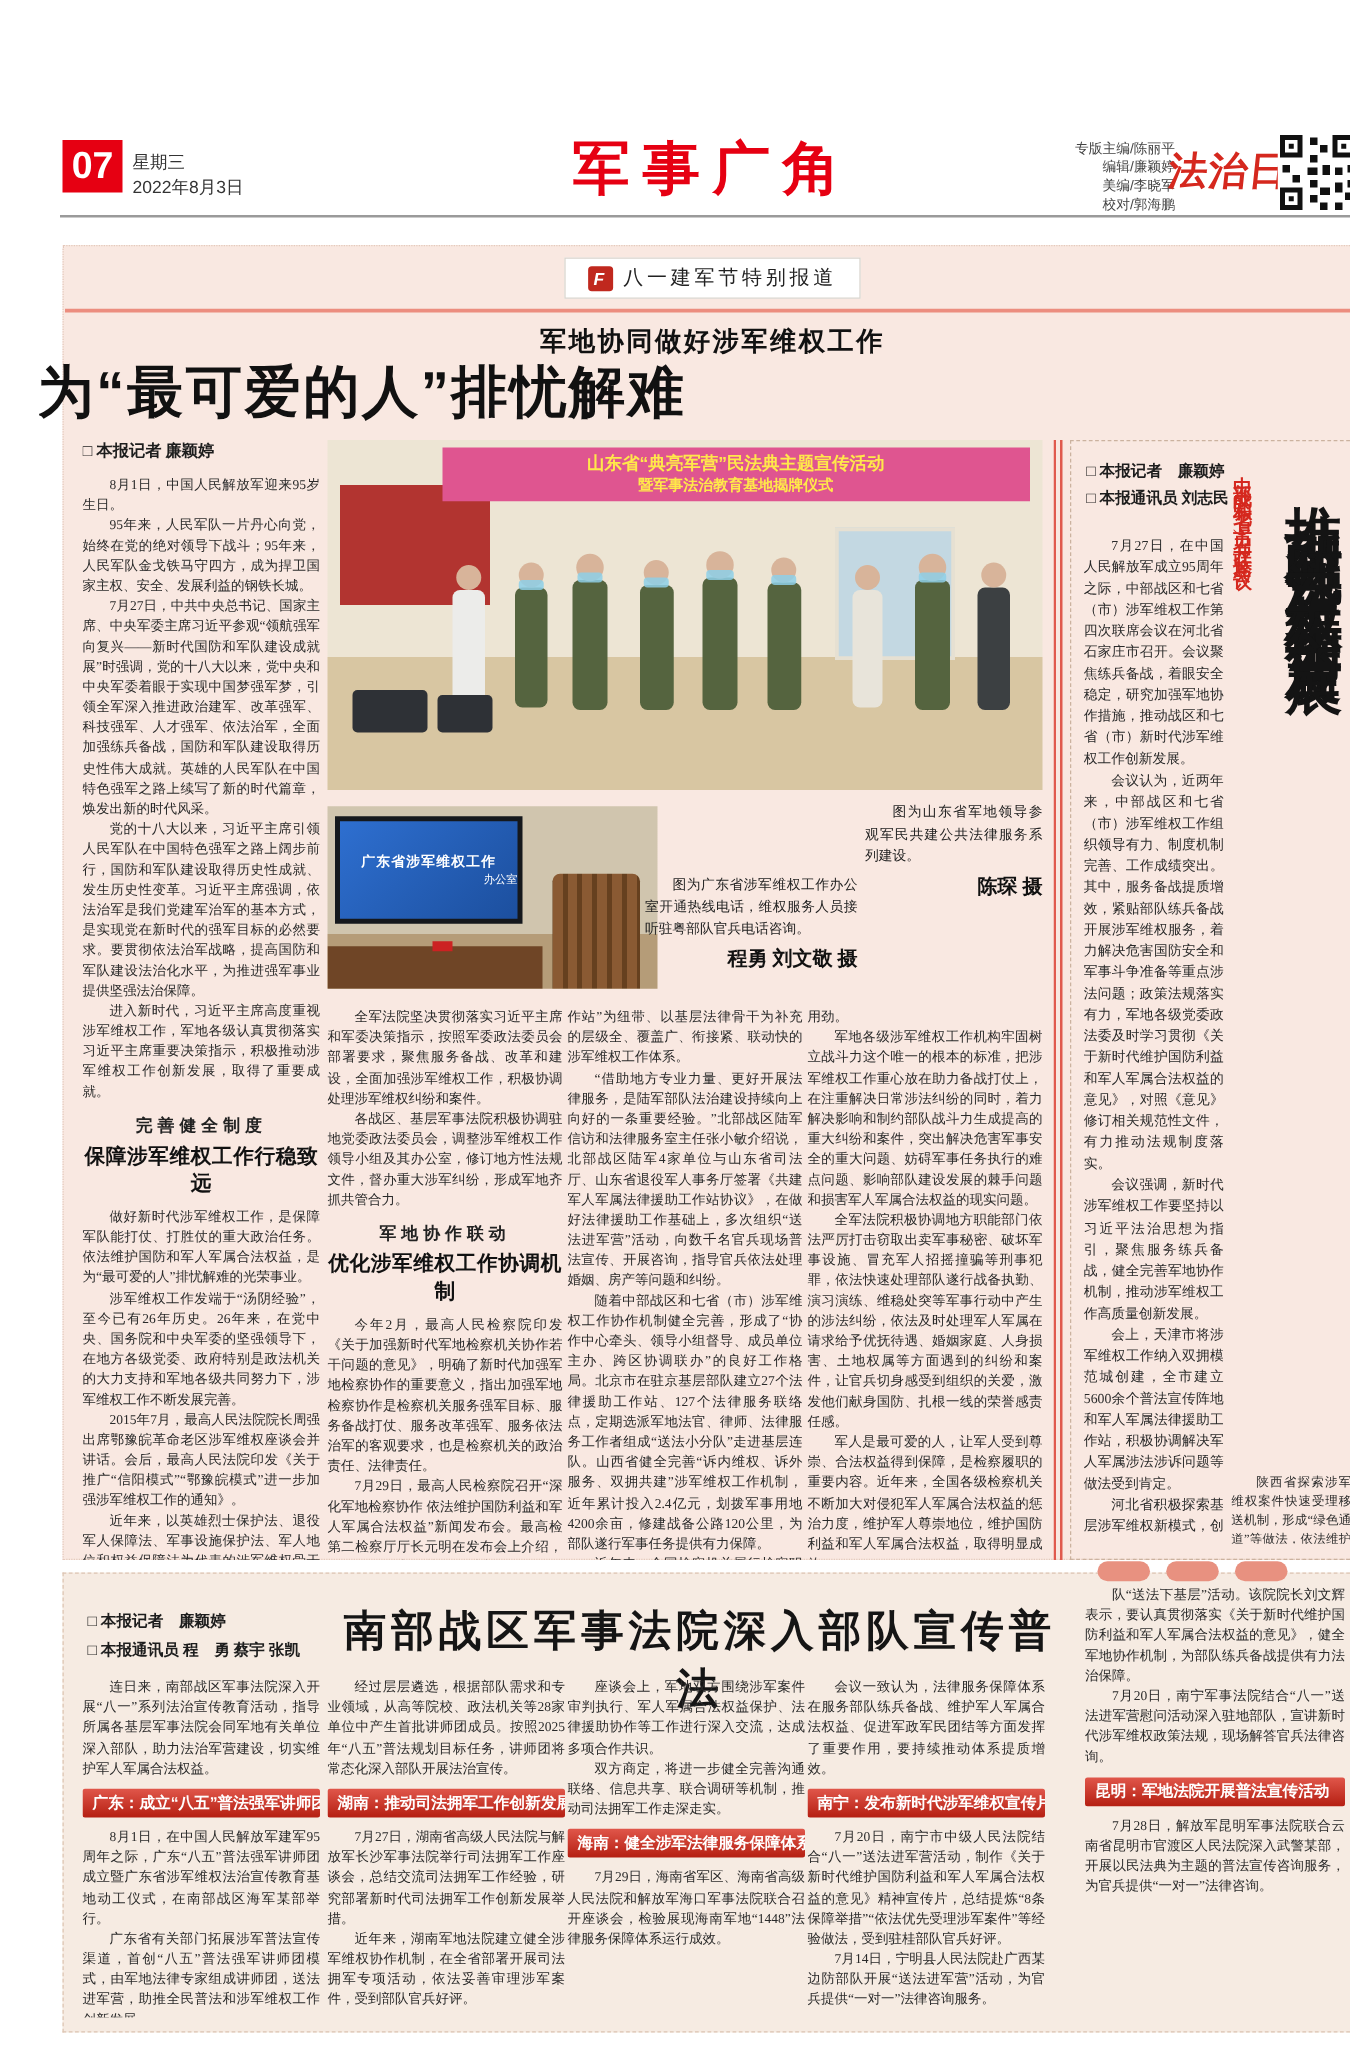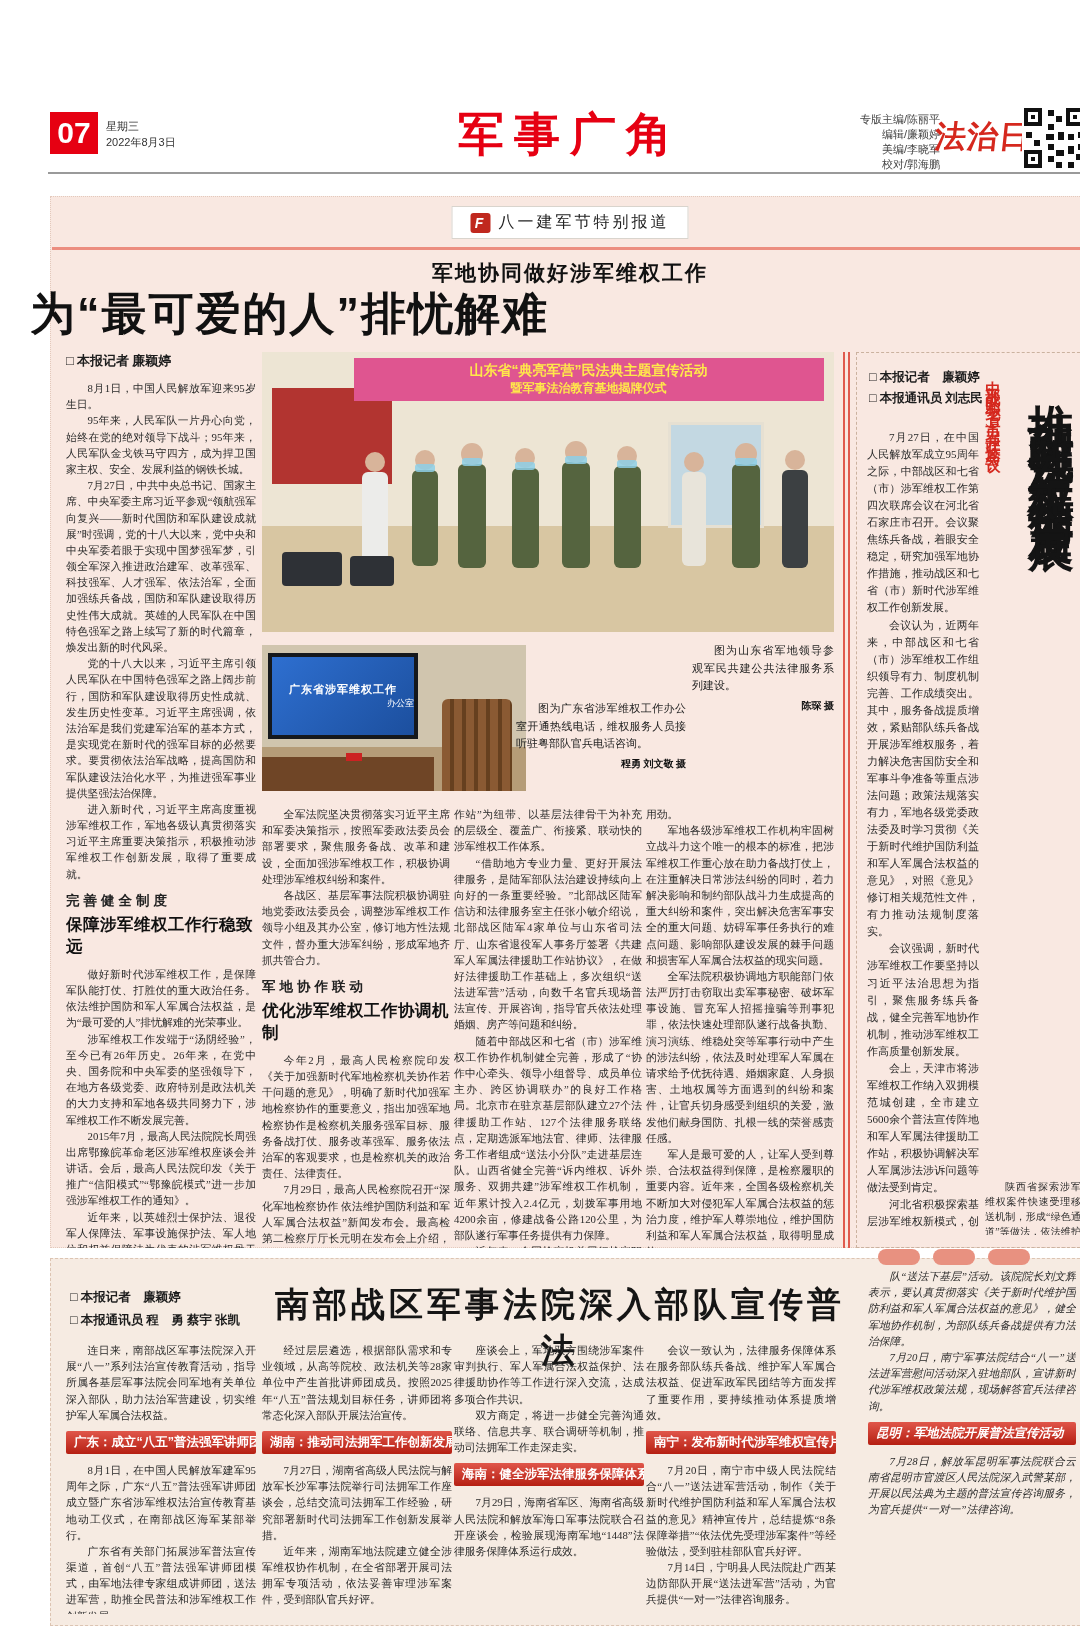--- a/index.html
+++ b/index.html
@@ -2,21 +2,21 @@
 <html><head>
 <meta charset="utf-8">
 <style>
   html,body{margin:0;padding:0;background:#ffffff;}
   #page{position:relative;width:1080px;height:1641px;background:#ffffff;overflow:hidden;
         font-family:"Liberation Sans","DejaVu Sans",sans-serif;color:#1d1d1d;margin-left:30px;}
   .abs{position:absolute;}
   
   .pagenum{left:20px;top:112px;width:48px;height:42px;background:#e60012;color:#fff;
            font-weight:bold;font-size:30px;text-align:center;line-height:42px;}
-  .dateblock{left:76px;top:119px;font-size:11px;color:#333;line-height:1.45;}
+  .dateblock{left:76px;top:119px;font-size:14px;color:#333;line-height:1.45;}
   .secttitle{left:0;top:104px;width:1080px;text-align:center;color:#e60012;
              font-size:46px;font-weight:bold;letter-spacing:10px;}
   .editors{left:760px;top:112px;width:150px;text-align:right;font-size:11px;color:#444;line-height:1.35;}
   .masthead{left:905px;top:116px;font-size:31px;color:#d5281e;font-weight:bold;
             font-family:"Liberation Serif","DejaVu Serif",serif;transform:skewX(-6deg);letter-spacing:1px;}
   .qr{left:992px;top:106px;width:64px;height:64px;}
   .h-rule{left:18px;top:172px;width:1044px;height:2px;background:#9a9a9a;}
   
   .mainpanel{left:20px;top:196px;width:1040px;height:1052px;background:#f9e8e1;border:1px dotted #e3c9bc;box-sizing:border-box;}
   .badge{left:50%;top:206px;transform:translateX(-50%);background:#fff;border:1px solid #d9d4cd;
@@ -25,21 +25,21 @@
          font-weight:bold;font-style:italic;font-size:14px;text-align:center;line-height:20px;}
   .salmonrule{left:22px;top:247px;width:1036px;height:3px;background:#ec8d7f;}
   .kicker{left:0;top:259px;width:1080px;text-align:center;font-size:21px;font-weight:bold;letter-spacing:2px;color:#111;}
   .headline{left:0;top:284px;width:1080px;text-align:left;font-size:45px;font-weight:bold;letter-spacing:2px;color:#111;}
   
   .col{position:absolute;overflow:hidden;}
   .byline{font-size:13px;font-weight:bold;margin:0 0 10px 0;font-family:"Liberation Serif","DejaVu Serif",serif;}
   .par{margin:0;text-indent:2em;text-align:justify;font-size:10.8px;line-height:1.5;color:#2a2a2a;
        font-family:"Liberation Serif","DejaVu Serif",serif;}
   .par.noindent{text-indent:0;}
-  .subhead{margin:10px 0 8px 0;}
+  .subhead{text-align:center;margin:10px 0 8px 0;}
   .subhead .sh-k{font-size:13.5px;font-weight:bold;letter-spacing:4px;color:#222;
                  font-family:"Liberation Serif","DejaVu Serif",serif;display:block;margin-bottom:4px;}
   .subhead .sh-t{font-size:16.5px;font-weight:bold;color:#111;display:block;letter-spacing:0.5px;}
   
   .photo1{left:232px;top:352px;width:572px;height:280px;background:linear-gradient(#ede5d4 0 62%,#d8c6a2 62% 100%);overflow:hidden;}
   .photo1 .banner{position:absolute;left:16%;top:6px;width:78%;background:#df5590;color:#ffe84a;
                   text-align:center;padding:4px 12px;font-weight:bold;}
   .photo1 .banner .b1{font-size:14px;display:block;}
   .photo1 .banner .b2{font-size:12px;display:block;}
   .photo1 .redboard{position:absolute;left:10px;top:36px;width:120px;height:96px;background:#b23430;}
@@ -49,21 +49,21 @@
   .photo2 .screen{width:100%;height:100%;background:linear-gradient(135deg,#2e6fd0,#1c4f9e);color:#fff;
                   text-align:center;display:flex;flex-direction:column;justify-content:center;}
   .photo2 .screen .s1{font-size:11px;font-weight:bold;letter-spacing:1px;}
   .photo2 .screen .s2{font-size:9px;text-align:right;}
   .photo2 .desk{position:absolute;left:0;bottom:0;width:65%;height:34px;background:#6f4526;}
   .photo2 .phone{position:absolute;left:84px;bottom:30px;width:16px;height:8px;background:#c22;}
   .photo2 .chair{position:absolute;right:14px;bottom:0;width:70px;height:92px;
                  background:repeating-linear-gradient(90deg,#8a5a33 0 8px,#66401f 8px 12px);border-radius:6px 6px 0 0;}
   .caption{font-size:11px;line-height:1.6;text-align:justify;text-indent:2em;color:#222;
            font-family:"Liberation Serif","DejaVu Serif",serif;}
-  .credit{font-size:10px;font-weight:bold;text-align:right;margin-top:4px;color:#111;
+  .credit{font-size:16px;font-weight:bold;text-align:right;margin-top:4px;color:#111;
           font-family:"Liberation Serif","DejaVu Serif",serif;}
   
   .redline{left:813px;top:352px;width:7px;height:896px;
            background:linear-gradient(90deg,#e05a4e 0 2px,transparent 2px 5px,#e05a4e 5px 7px);}
   .rightbox{left:826px;top:352px;width:234px;height:896px;border:1px dashed #cbb29f;box-sizing:border-box;}
   .rb-bylines{position:absolute;left:12px;top:14px;width:205px;font-size:12.5px;font-weight:bold;line-height:1.7;
               font-family:"Liberation Serif","DejaVu Serif",serif;}
   .rb-body{position:absolute;left:10px;top:76px;width:112px;height:800px;overflow:hidden;}
   .rb-body .par{font-size:11px;line-height:1.55;}
   .v-kicker{position:absolute;left:126px;top:16px;height:430px;writing-mode:vertical-rl;
@@ -330,21 +330,21 @@
   <div class="bcol" style="left:616px;width:190px;">
     <div>
         <p class="par">会议一致认为，法律服务保障体系在服务部队练兵备战、维护军人军属合法权益、促进军政军民团结等方面发挥了重要作用，要持续推动体系提质增效。</p>
       </div>
     <div class="redbar">南宁：发布新时代涉军维权宣传片</div>
     <div>
         <p class="par">7月20日，南宁市中级人民法院结合“八一”送法进军营活动，制作《关于新时代维护国防利益和军人军属合法权益的意见》精神宣传片，总结提炼“8条保障举措”“依法优先受理涉军案件”等经验做法，受到驻桂部队官兵好评。</p>
         <p class="par">7月14日，宁明县人民法院赴广西某边防部队开展“送法进军营”活动，为官兵提供“一对一”法律咨询服务。</p>
       </div>
   </div>
-  <div class="bcol" style="left:838px;width:208px;top:1268px;height:346px;font-style:italic;">
+  <div class="bcol" style="left:838px;width:208px;top:1268px;height:346px;">
     <div>
         <p class="par">队“送法下基层”活动。该院院长刘文辉表示，要认真贯彻落实《关于新时代维护国防利益和军人军属合法权益的意见》，健全军地协作机制，为部队练兵备战提供有力法治保障。</p>
         <p class="par">7月20日，南宁军事法院结合“八一”送法进军营慰问活动深入驻地部队，宣讲新时代涉军维权政策法规，现场解答官兵法律咨询。</p>
       </div>
     <div class="redbar">昆明：军地法院开展普法宣传活动</div>
     <div>
         <p class="par">7月28日，解放军昆明军事法院联合云南省昆明市官渡区人民法院深入武警某部，开展以民法典为主题的普法宣传咨询服务，为官兵提供“一对一”法律咨询。</p>
       </div>
   </div>
 

